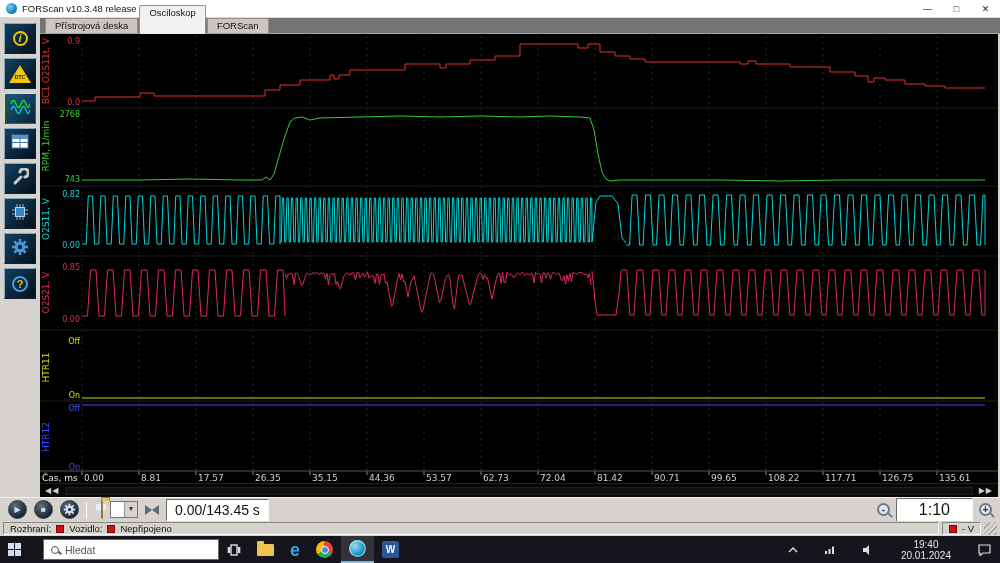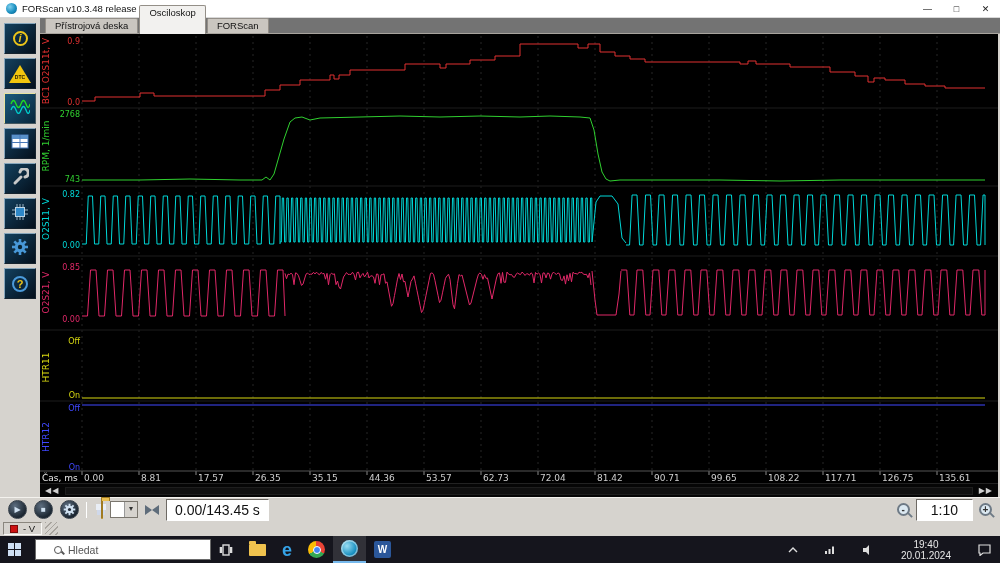--- a/index.html
+++ b/index.html
@@ -73,40 +73,40 @@
   .bowtie::after{content:"";border-top:5px solid transparent;border-bottom:5px solid transparent;
     border-right:7px solid #5e6c7a}
   .timebox{background:#fff;border:1px solid;border-color:#6e6a64 #fff #fff #6e6a64;
     padding:2px 8px;font-size:14px;color:#111;min-width:84px;text-align:center}
   .rightgrp{margin-left:auto;display:flex;align-items:center;gap:6px}
   .mag{position:relative;width:13px;height:13px;border:2px solid #6e7a86;border-radius:50%;
     background:#dce9f2;color:#333;font-size:10px;line-height:9px;text-align:center;font-weight:bold}
   .mag::after{content:"";position:absolute;width:6px;height:2px;background:#6e7a86;
     right:-5px;bottom:-2px;transform:rotate(45deg)}
   .zoombox{background:#fff;border:1px solid;border-color:#6e6a64 #fff #fff #6e6a64;
-    padding:2px 14px;font-size:14px;color:#111}
+    padding:2px 22px;font-size:16px;color:#111}
 
   
   .statusbar{position:absolute;left:0;top:521px;width:1000px;height:15px;background:#d6d3ce;
     display:flex;gap:3px;padding:1px 3px;font-size:9.5px;color:#111;align-items:stretch}
   .inset{border:1px solid;border-color:#8a867e #fbfaf8 #fbfaf8 #8a867e;display:flex;
     align-items:center;gap:5px;padding:0 6px}
   .inset.grow{flex:1}
   .redind{width:8px;height:8px;background:#cc1212;border:1px solid #7a0a0a;flex:0 0 auto}
   .grip{width:13px;background:repeating-linear-gradient(135deg,#a8a49e 0 1px,transparent 1px 4px)}
 
   
   .taskbar{position:absolute;left:0;top:536px;width:1000px;height:27px;background:#15151d;
     display:flex;align-items:center;color:#e8e8e8}
   .tbbtn{height:27px;display:flex;align-items:center;justify-content:center;padding:0 8px;flex:0 0 auto}
   .tbbtn.active-app{background:rgba(255,255,255,.12);border-bottom:2px solid #76b9ed}
   .winlogo{display:grid;grid-template-columns:6px 6px;grid-template-rows:6px 6px;gap:1px}
   .winlogo span{background:#cfe0f4;display:block}
   .searchbox{width:176px;height:21px;background:#fff;border:1px solid #6a6a6a;display:flex;
-    align-items:center;gap:6px;padding:0 18px;margin-left:6px}
+    align-items:center;gap:6px;padding:0 7px;margin-left:14px}
   .searchicon{width:8px;height:8px;border:1.5px solid #555;border-radius:50%;position:relative;flex:0 0 auto}
   .searchicon::after{content:"";position:absolute;width:4px;height:1.5px;background:#555;
     right:-3.5px;bottom:-1px;transform:rotate(45deg)}
   .searchtext{font-size:10.5px;color:#555}
   .tb-folder{width:17px;height:12px;background:#f0c24e;border-radius:1px;position:relative}
   .tb-folder::before{content:"";position:absolute;top:-3px;left:0;width:7px;height:3px;
     background:#f0c24e;border-radius:1px 1px 0 0}
   .edge-e{font-weight:bold;font-size:18px;line-height:18px;color:#35a3e8}
   .edge-e::after{content:"e"}
   .chrome{width:17px;height:17px;border-radius:50%;position:relative;
@@ -334,20 +334,27 @@
     </span>
   <span class="timebox">0.00/143.45 s</span>
   <span class="rightgrp">
     <span class="mag">-</span>
     <span class="zoombox">1:10</span>
     <span class="mag">+</span>
   </span>
 </div>
 
 <div class="statusbar">
+  <span class="inset grow">
+    <span>Rozhraní:</span>
+    <span class="redind"></span>
+    <span>Vozidlo:</span>
+    <span class="redind"></span>
+    <span>Nepřipojeno</span>
+  </span>
   <span class="inset">
     <span class="redind"></span>
     <span>- V</span>
   </span>
   <span class="grip"></span>
 </div>
 
 <div class="taskbar">
   <span class="tbbtn">
     <span class="winlogo">

